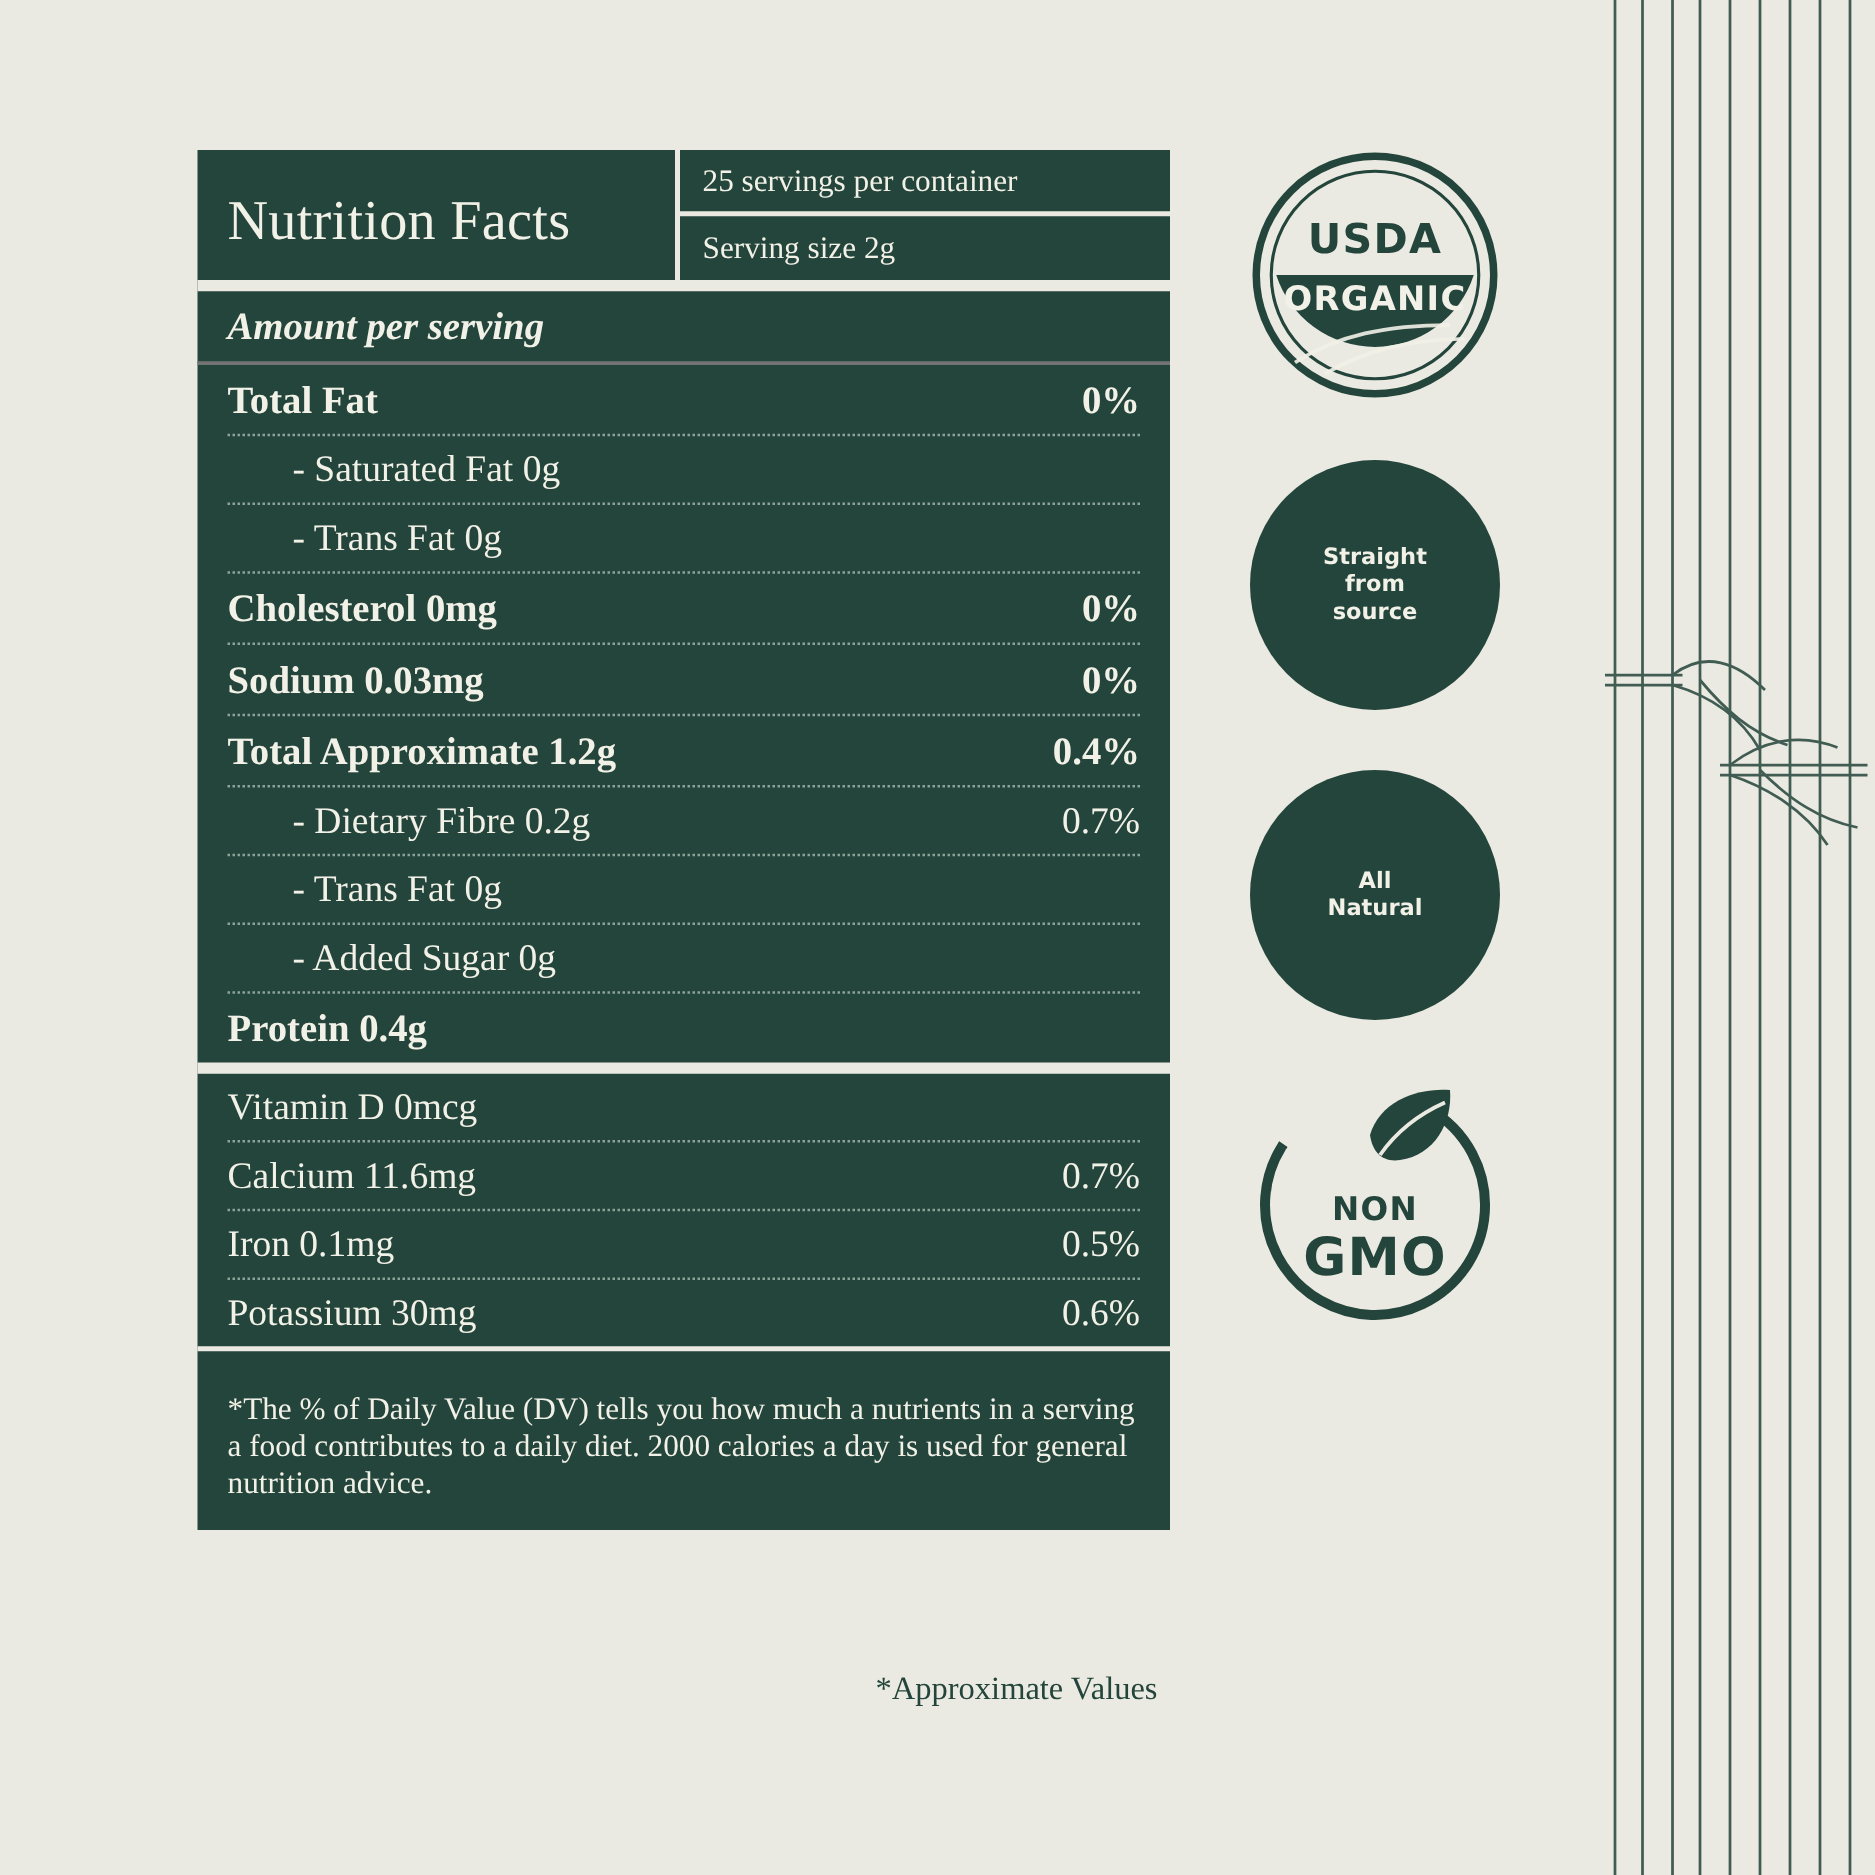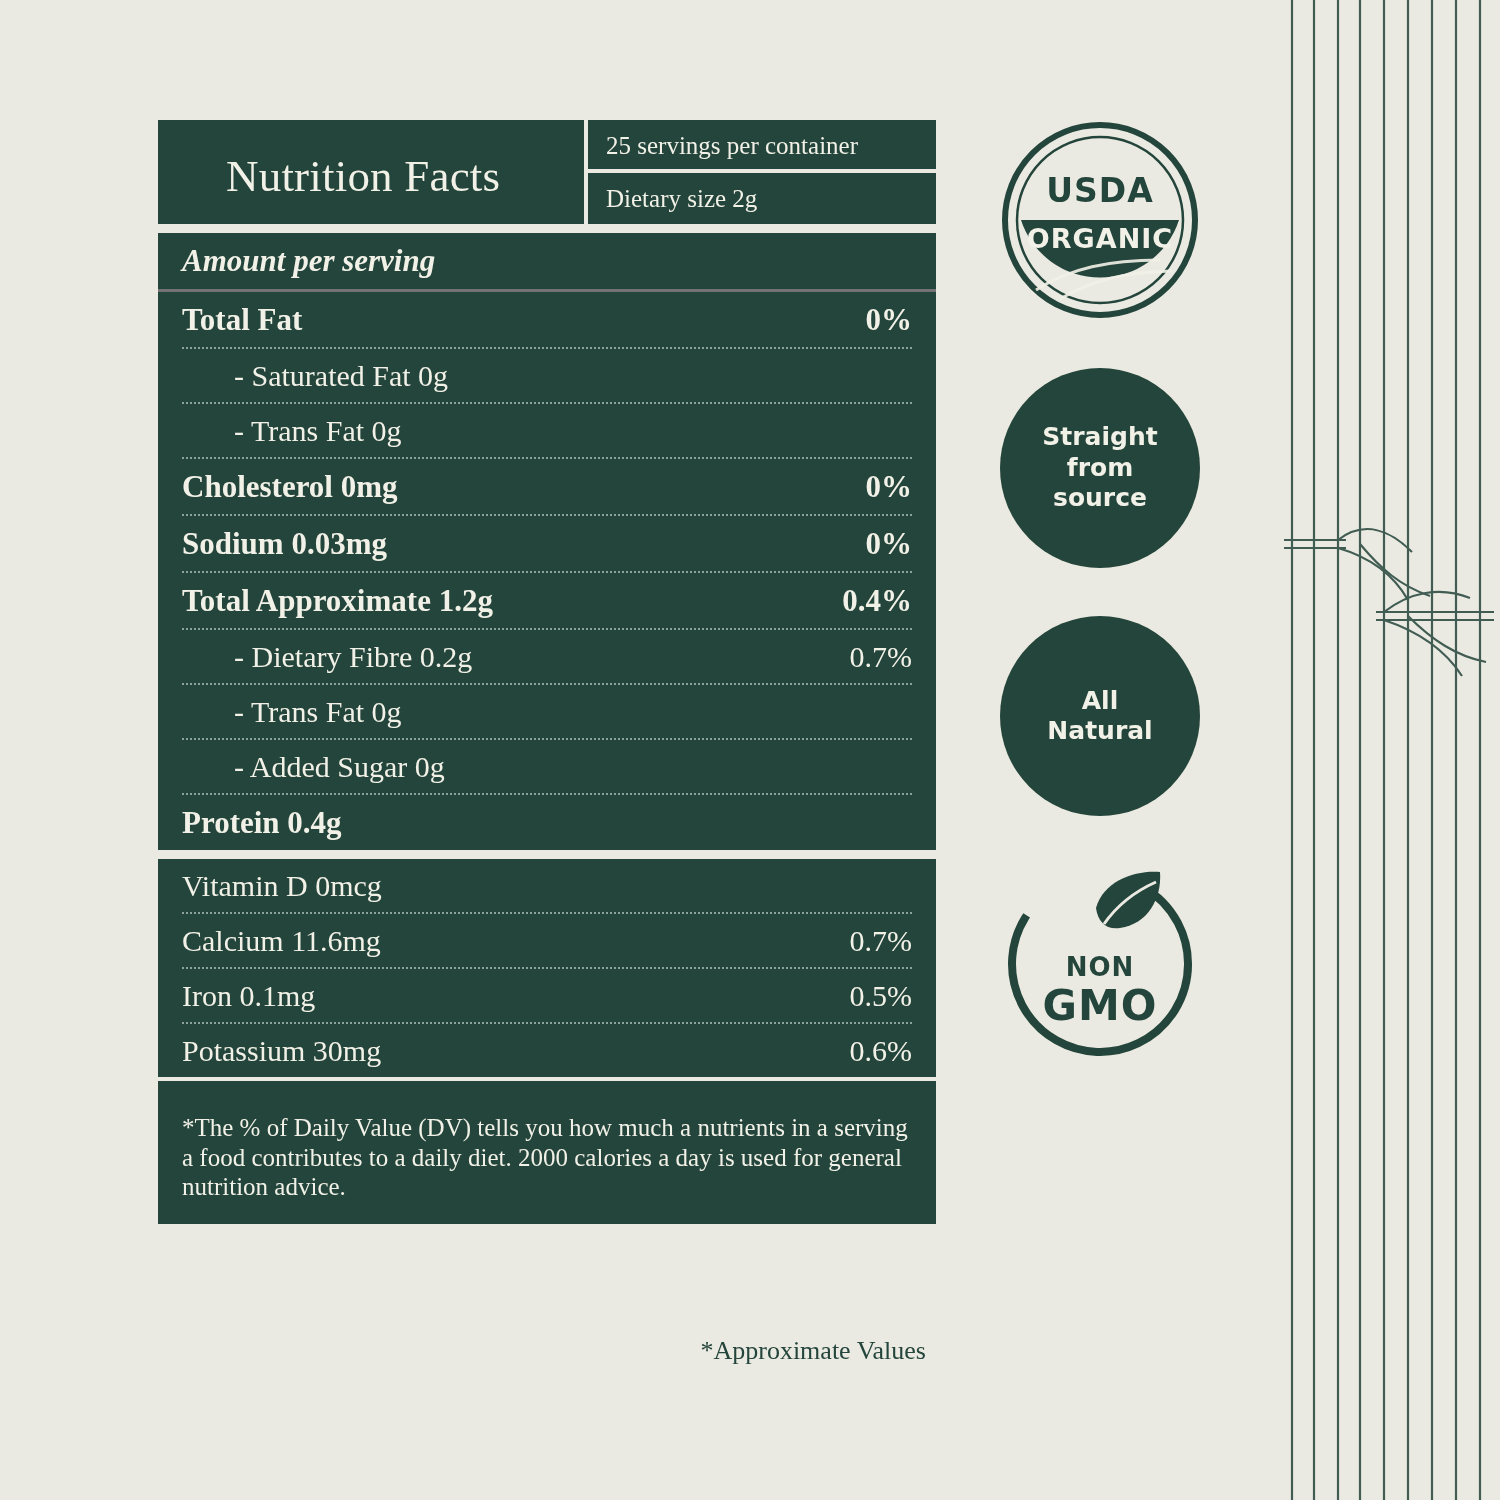--- a/index.html
+++ b/index.html
@@ -33,21 +33,20 @@
     width: 778px;
     background: #24453b;
     color: #f2f1e8;
     box-sizing: border-box;
   }
 
   .panel-header {
     display: flex;
     align-items: stretch;
     border-bottom: 9px solid #ebeae2;
-    padding-left: 44px;
   }
   .nf-title {
     flex: 0 0 382px;
     font-size: 45px;
     letter-spacing: .2px;
     padding: 24px 0 16px 24px;
     box-sizing: border-box;
     line-height: 1;
     display: flex;
     align-items: center;
@@ -163,21 +162,21 @@
     height: 200px;
     border-radius: 50%;
     background: #24453b;
     color: #f2f1e8;
     display: flex;
     align-items: center;
     justify-content: center;
     text-align: center;
     font-family: "DejaVu Sans", sans-serif;
     font-weight: bold;
-    font-size: 25px;
+    font-size: 18px;
     line-height: 1.22;
   }
   .usda-badge {
     width: 200px;
     height: 200px;
   }
   .gmo-badge {
     width: 200px;
     height: 200px;
   }
@@ -210,21 +209,21 @@
     <path d="M128 616 C 152 640, 176 656, 206 662"></path>
   </g>
 </svg>
 
 <div class="panel">
 
   <div class="panel-header">
     <div class="nf-title">Nutrition Facts</div>
     <div class="header-right">
       <div class="servings-per">25 servings per container</div>
-      <div class="serving-size">Dietary size 2g</div>
+      <div class="serving-size">Serving size 2g</div>
     </div>
   </div>
 
   <div class="amount-per">Amount per serving</div>
 
 
   <div class="rows">
     <div class="row bold">
       <span class="label">Total Fat</span>
       <span class="value">0%</span>

